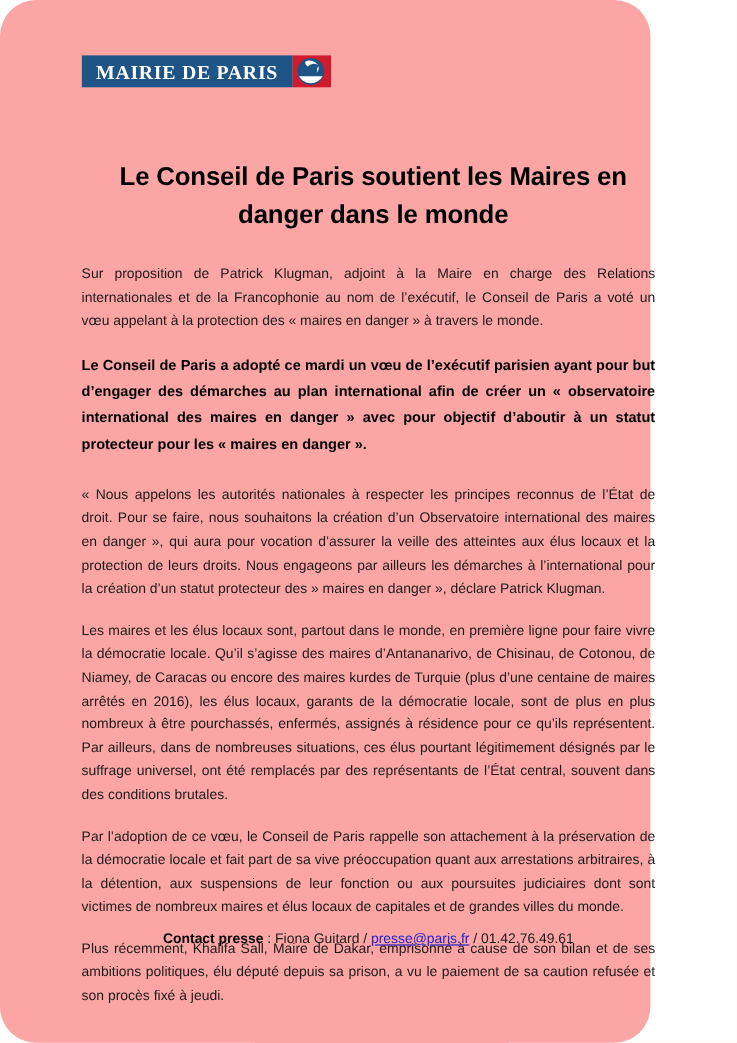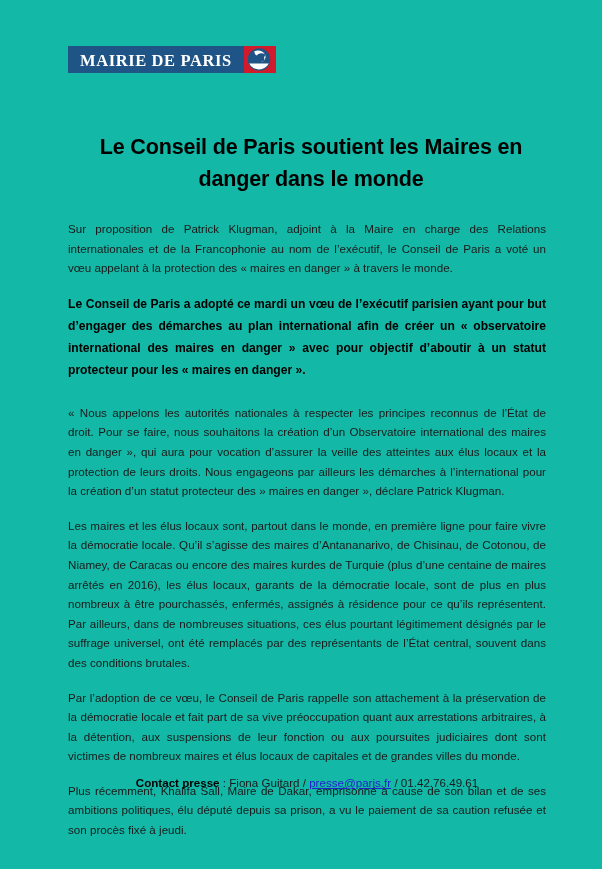--- a/index.html
+++ b/index.html
@@ -12,24 +12,25 @@
     width: 614px;
     height: 869px;
     overflow: hidden;
     font-family: "Liberation Sans", sans-serif;
     color: #000000;
     -webkit-font-smoothing: antialiased;
   }
 
   .page {
     position: relative;
-    width: 602px;
+    width: 542px;
     height: 869px;
-    background: #14b8a6;
+    background: #fca5a5;
     box-sizing: border-box;
+    border-radius: 30px;
   }
 
   
   .header {
     position: absolute;
     left: 68px;
     top: 46px;
     width: 478px;
   }
 

